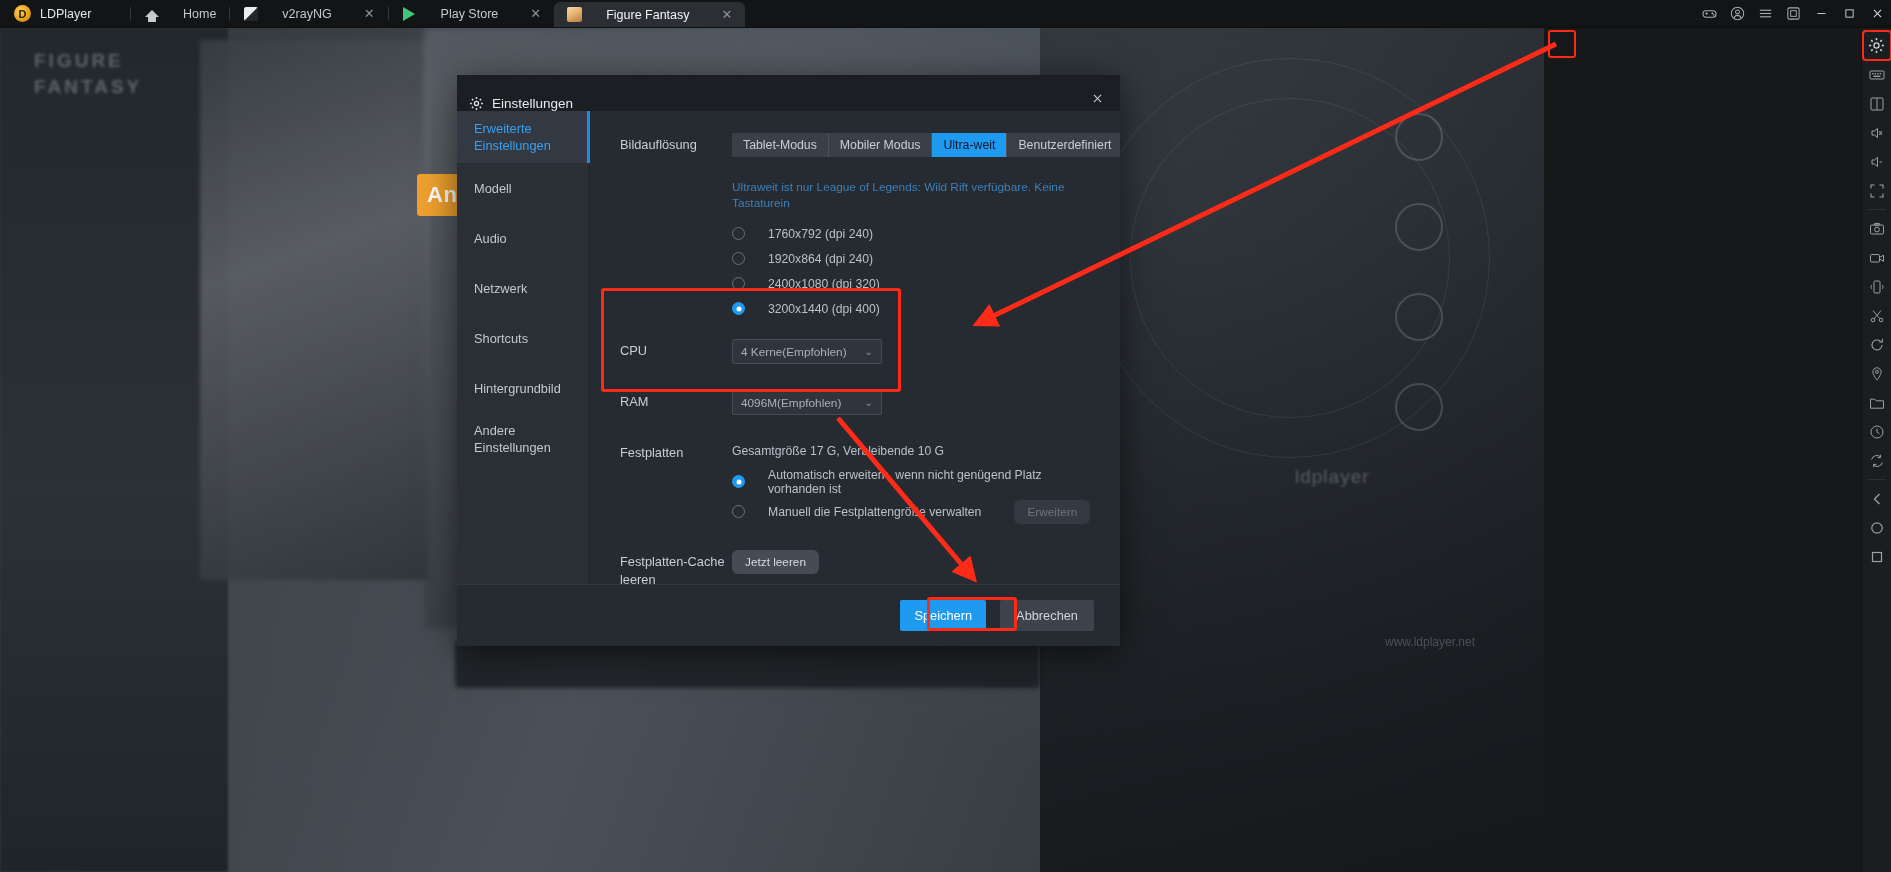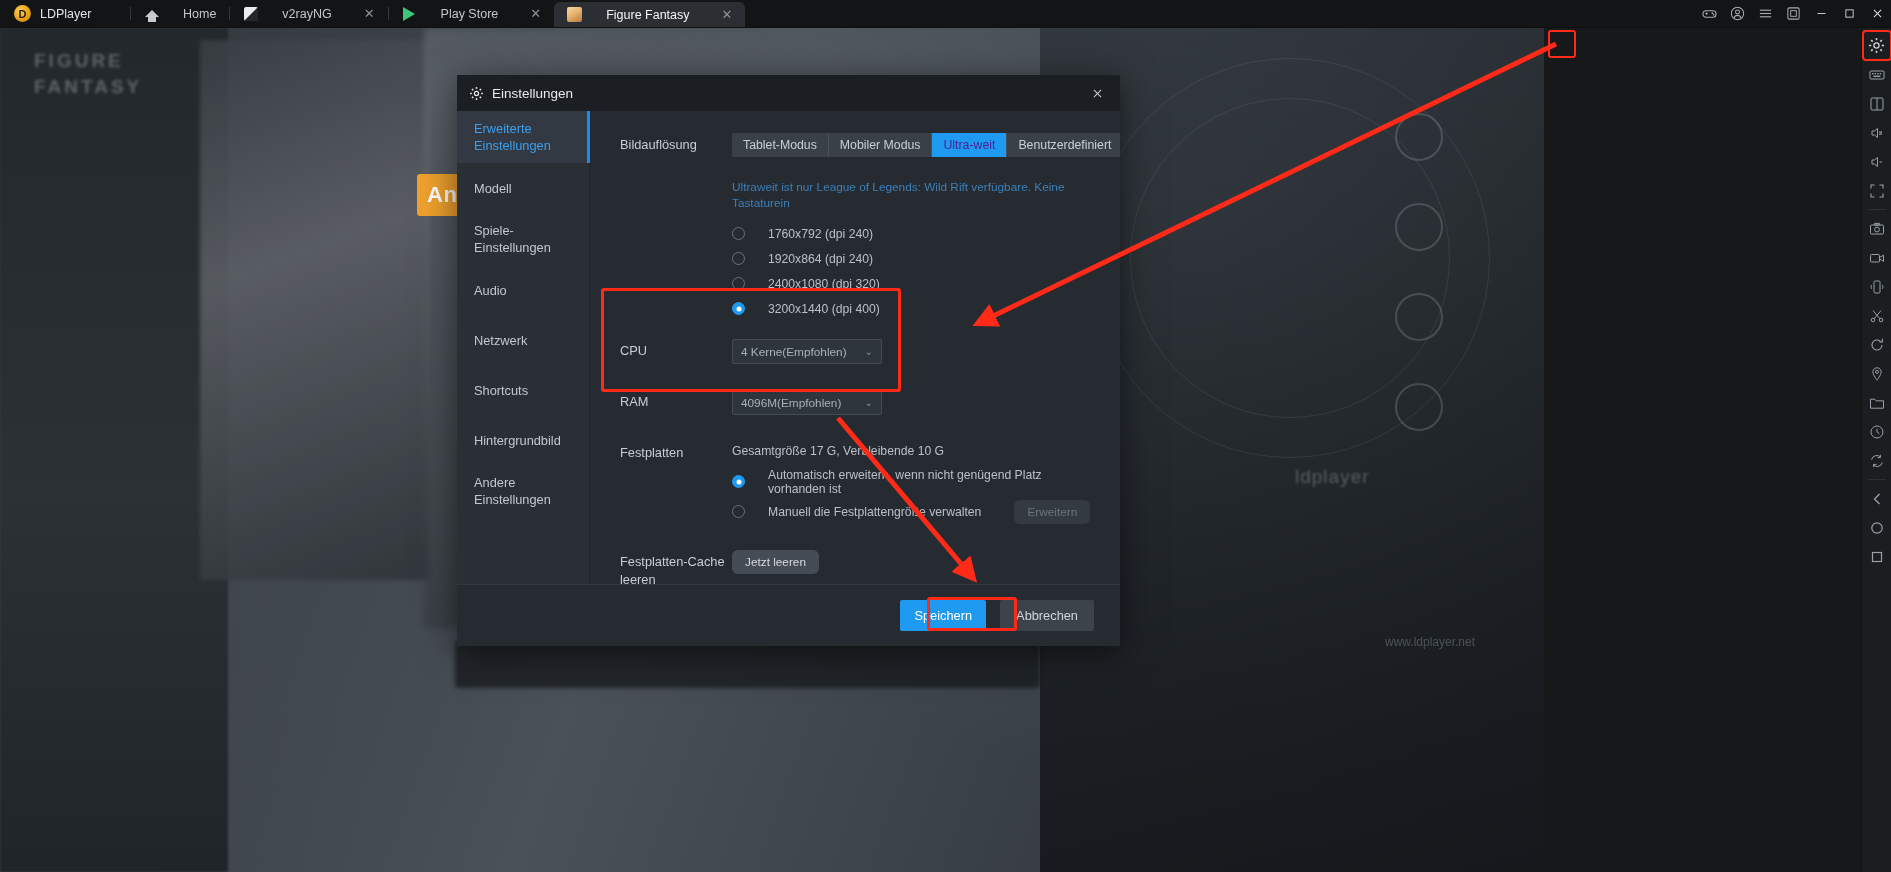--- a/index.html
+++ b/index.html
@@ -153,21 +153,21 @@
   .rb-item.hl { outline: 2px solid #ff2a17; border-radius: 2px; }
   .rb-sep { width: 18px; height: 1px; background: #2c3034; margin: 3px 0; }
 
   
   .dialog {
     position: absolute; left: 457px; top: 75px; width: 663px; height: 571px;
     background: #262b31; box-shadow: 0 6px 34px rgba(0,0,0,.55);
     display: flex; flex-direction: column;
   }
   .dlg-head {
-    height: 36px; background: #1b1e22; display: flex; align-items: center;
+    height: 36px; background: #1b1e22; display: flex; align-items: flex-end;
     padding: 0 10px 0 12px; flex: none;
   }
   .dlg-gear { width: 15px; height: 15px; margin-right: 8px; }
   .dlg-title { color: #e8eaec; font-size: 13.5px; flex: 1; }
   .dlg-close {
     width: 26px; height: 26px; display: flex; align-items: center; justify-content: center;
     color: #c9ced2; font-size: 15px; cursor: default;
   }
   .dlg-body { flex: 1; display: flex; min-height: 0; }
 
@@ -198,21 +198,21 @@
 
   .seg {
     display: inline-flex; border-radius: 2px; overflow: hidden;
     background: #3a4048;
   }
   .seg-btn {
     padding: 5px 11px; color: #c9cfd5; font-size: 12.3px; cursor: default;
     border-right: 1px solid #4a5058; white-space: nowrap;
   }
   .seg-btn:last-child { border-right: none; }
-  .seg-btn.active { background: #1e9bf0; color: #4c1d95; }
+  .seg-btn.active { background: #1e9bf0; color: #0f172a; }
 
   .hint {
     color: #3d7fb8; font-size: 11.8px; margin: 22px 0 10px 0; line-height: 16px;
   }
 
   .radio-line {
     display: flex; align-items: center; gap: 23px; height: 25px; cursor: default;
   }
   .radio {
     width: 13px; height: 13px; border-radius: 50%;
@@ -558,23 +558,20 @@
     <div class="dlg-body">
 
       <div class="dlg-side">
         <div class="side-item active">
           <span>Erweiterte Einstellungen</span>
         </div>
         <div class="side-item">
           <span>Modell</span>
         </div>
         <div class="side-item">
-          <span>Spiele-Einstellungen</span>
-        </div>
-        <div class="side-item">
           <span>Audio</span>
         </div>
         <div class="side-item">
           <span>Netzwerk</span>
         </div>
         <div class="side-item">
           <span>Shortcuts</span>
         </div>
         <div class="side-item">
           <span>Hintergrundbild</span>

